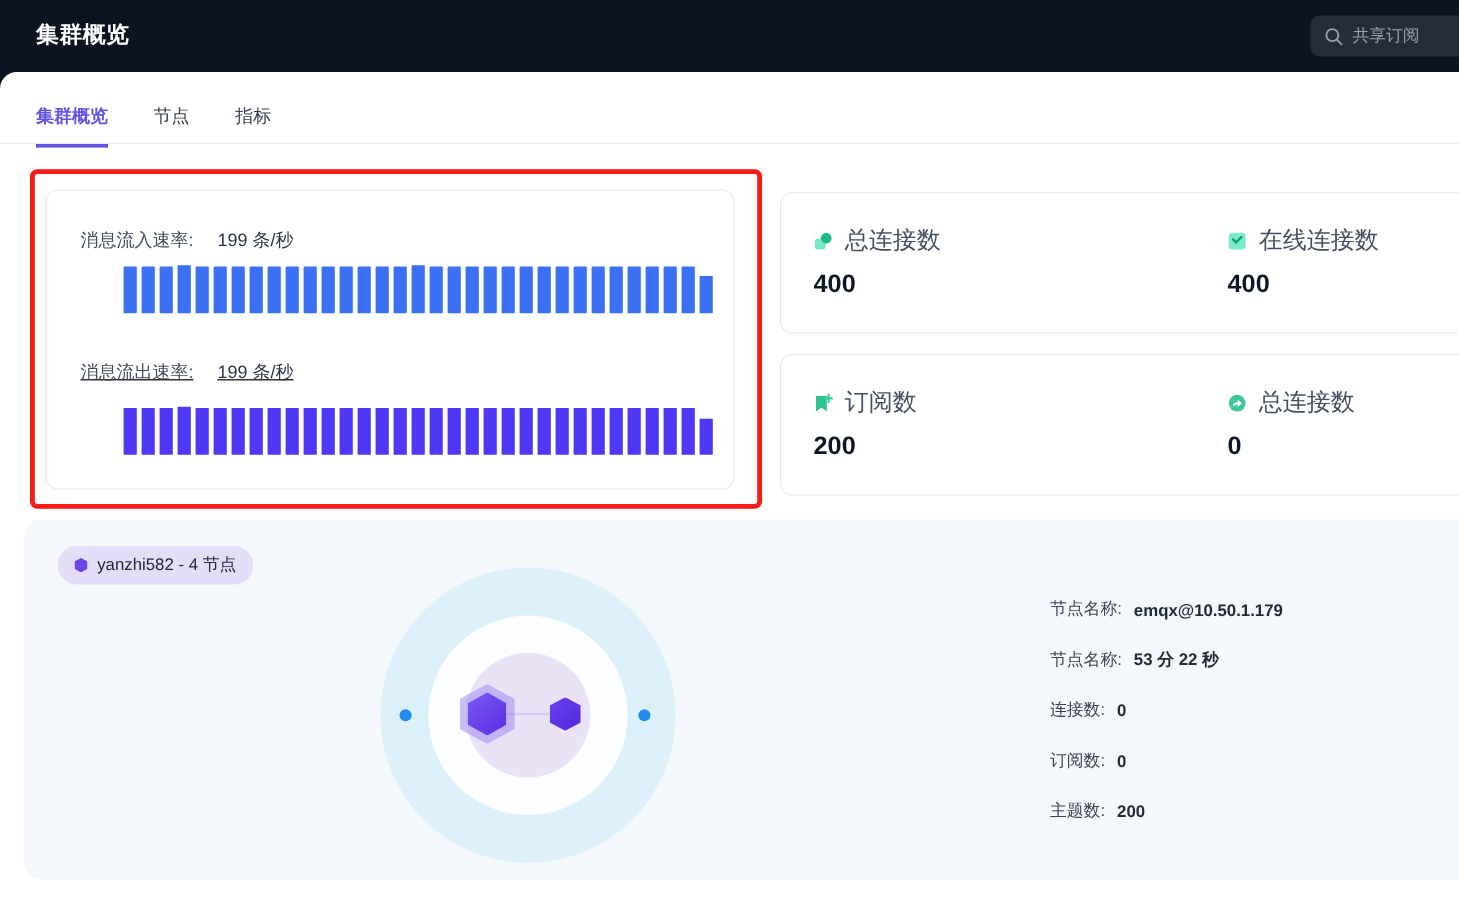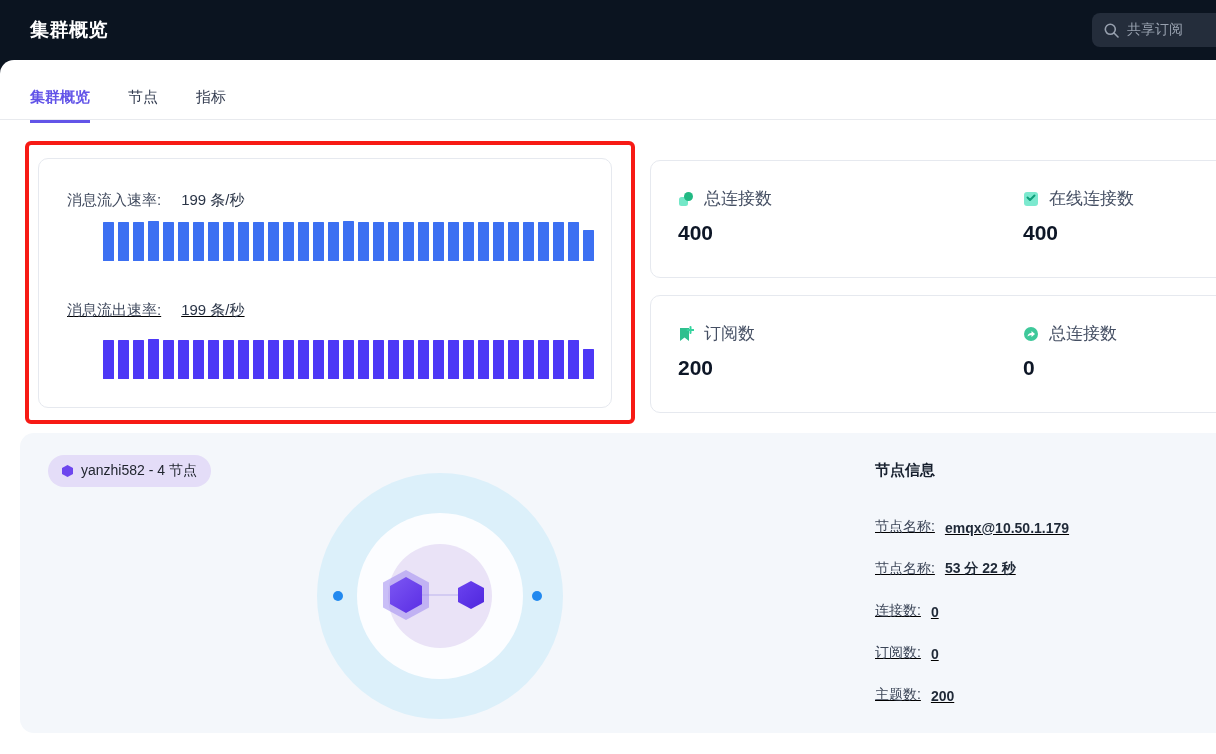--- a/index.html
+++ b/index.html
@@ -38,21 +38,21 @@
   .chart-label { font-size:15px; color:#404a5e; }
   .chart-value { font-size:15px; color:#2b3547; margin-left:20px; }
   .bars { position:absolute; left:64px; display:flex; align-items:flex-end; gap:4px; height:40px; }
   .bar { width:11px; border-radius:0.5px; }
 
   
   .stat-card { position:absolute; left:650px; width:600px; height:118px;
     background:#fff; border:1px solid #e6e9ef; border-radius:10px; }
   .stat { position:absolute; top:26px; }
   .stat-head { display:flex; align-items:center; gap:10px; }
-  .stat-label { font-size:17px; color:#454f63; }
+  .stat-label { font-size:20px; color:#454f63; }
   .stat-value { font-size:21px; font-weight:700; color:#0d1626; margin-top:11px; }
   .stat-icon { width:16px; height:16px; position:relative; display:inline-block; }
 
   
   .cluster-panel { position:absolute; left:20px; top:373px; width:1240px; height:300px;
     background:#f4f7fb; border-radius:14px; }
   .cluster-badge { position:absolute; left:28px; top:22px; height:32px; background:#e4ddf8;
     border-radius:16px; display:flex; align-items:center; gap:8px; padding:0 14px; }
   .badge-hex { width:11px; height:12px; background:#6d46ee;
     clip-path:polygon(50% 0%,100% 25%,100% 75%,50% 100%,0% 75%,0% 25%); }
@@ -69,21 +69,21 @@
   .hex-big  { left:370px; top:144px; width:32px; height:36px;
     background:linear-gradient(135deg,#7c57f3,#5a2ee4); }
   .hex-small{ left:438px; top:148px; width:26px; height:28px;
     background:linear-gradient(135deg,#6b43f0,#4f27dd); }
   .node-link { position:absolute; left:400px; top:161px; width:42px; height:2px; background:#d3cbf2; }
 
   
   .node-info { position:absolute; left:855px; top:28px; }
   .node-info-title { font-size:15px; font-weight:700; color:#17202e; }
   .info-rows { margin-top:38px; }
-  .info-row { display:flex; align-items:flex-end; margin-bottom:24px;text-decoration:underline; }
+  .info-row { display:flex; align-items:center; margin-bottom:24px; }
   .info-label { font-size:14px; color:#3b4557; }
   .info-value { font-size:14px; font-weight:600; color:#1f2937; margin-left:10px; }
 </style>
 </head>
 <body>
 
 <div id="app">
 
   <div class="header">
     <div class="header-title">集群概览</div>
@@ -259,21 +259,20 @@
         <div class="circle ring-inner"></div>
         <div class="node-dot" style="left:313px; top:158px;"></div>
         <div class="node-dot" style="left:512px; top:158px;"></div>
         <div class="node-link"></div>
         <div class="hex hex-halo"></div>
         <div class="hex hex-big"></div>
         <div class="hex hex-small"></div>
       </div>
 
       <div class="node-info">
-        <div class="node-info-title">节点信息</div>
         <div class="info-rows">
           <div class="info-row">
             <span class="info-label">节点名称:</span>
             <span class="info-value">emqx@10.50.1.179</span>
           </div>
           <div class="info-row">
             <span class="info-label">节点名称:</span>
             <span class="info-value">53 分 22 秒</span>
           </div>
           <div class="info-row">

